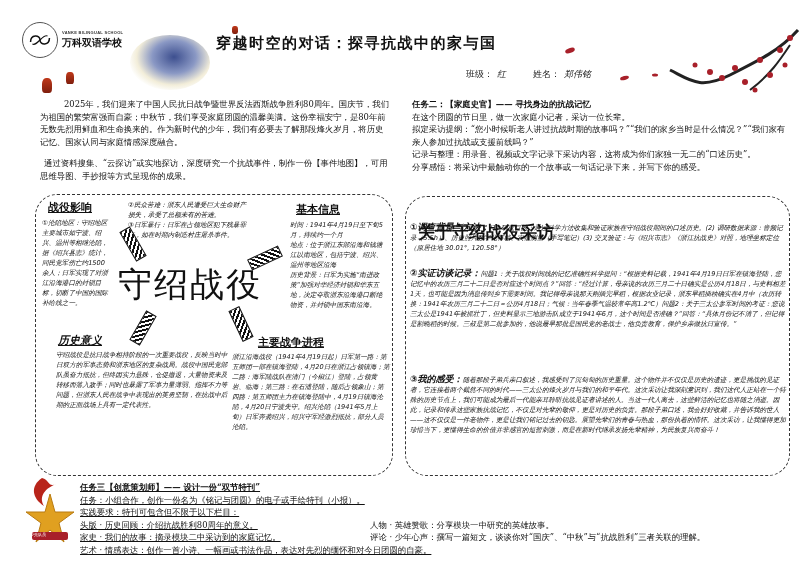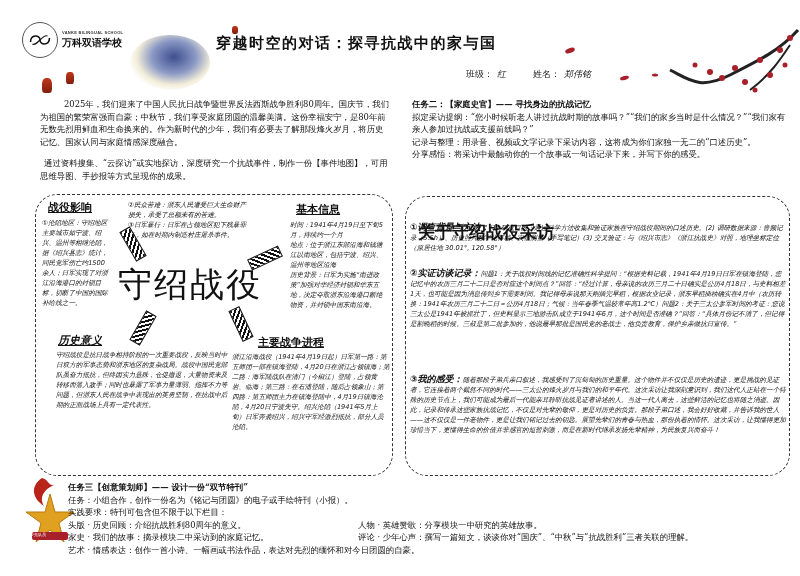--- a/index.html
+++ b/index.html
@@ -42,21 +42,21 @@
   .hh { font-size: 11px; font-weight: bold; text-decoration: underline; }
   .big-center { left: 118px; top: 262px; font-size: 34px; font-family: "DejaVu Serif", serif; letter-spacing: 2px; font-weight: normal; }
 
   .arrow { width: 34px; height: 12px; background: repeating-linear-gradient(45deg, #111 0 2px, #fff 2px 4px); border: 1px solid #111; }
 
   .rp-title { left: 418px; top: 200px; font-size: 17px; font-family: "DejaVu Sans", sans-serif; font-weight: bold; margin-top: 21px; }
   .rp-sec { font-weight: bold; font-size: 9px; }
 
   
   .badge { left: 22px; top: 476px; width: 56px; height: 76px; }
-  .task3 { left: 68px; top: 481px; width: 720px; }
+  .task3 { left: 80px; top: 481px; width: 720px; text-decoration: underline; }
   .task3 .row { position: relative; height: 12.5px; }
   .task3 .col2 { position: absolute; left: 260px; top: 0; }
 </style>
 </head>
 <body>
 
 <div class="abs logo">
   <svg viewBox="0 0 36 36">
     <path d="M8 20 C 8 12, 18 12, 18 18 S 28 24, 28 16" stroke="#111" stroke-width="1.6" fill="none"></path>
     <path d="M10 22 C 14 26, 22 10, 26 14" stroke="#111" stroke-width="1.2" fill="none"></path>
@@ -103,20 +103,21 @@
 <div class="abs para intro">
   <span class="indent"></span><span>2025年，我们迎来了中国人民抗日战争暨世界反法西斯战争胜利80周年。国庆节，我们为祖国的繁荣富强而自豪；中秋节，我们享受家庭团圆的温馨美满。这份幸福安宁，是80年前无数先烈用鲜血和生命换来的。作为新时代的少年，我们有必要去了解那段烽火岁月，将历史记忆、国家认同与家庭情感深度融合。</span>
 </div>
 
 <div class="abs para task1">
   <div style="text-indent:4px;">通过资料搜集、“云探访”或实地探访，深度研究一个抗战事件，制作一份【事件地图】，可用思维导图、手抄报等方式呈现你的成果。</div>
 </div>
 
 <div class="abs para task2">
   <div class="task-h">任务二：【家庭史官】—— 寻找身边的抗战记忆</div>
+  <div>在这个团圆的节日里，做一次家庭小记者，采访一位长辈。</div>
   <div>拟定采访提纲：“您小时候听老人讲过抗战时期的故事吗？”“我们的家乡当时是什么情况？”“我们家有亲人参加过抗战或支援前线吗？”</div>
   <div>记录与整理：用录音、视频或文字记录下采访内容，这将成为你们家独一无二的“口述历史”。</div>
   <div>分享感悟：将采访中最触动你的一个故事或一句话记录下来，并写下你的感受。</div>
 </div>
 
 <div class="abs panel left-panel"></div>
 
 <div class="abs hand hh" style="left:48px;top:200px;">战役影响</div>
 <div class="abs hand hw" style="left:42px;top:218px;width:68px;">①沦陷地区：守绍地区主要城市如宁波、绍兴、温州等相继沦陷，据《绍兴县志》统计，同民党军伤亡约1500余人；日军实现了对浙江沿海港口的封锁目标，切断了中国的国际补给线之一。</div>
 <div class="abs hand hw" style="left:128px;top:200px;width:118px;">

